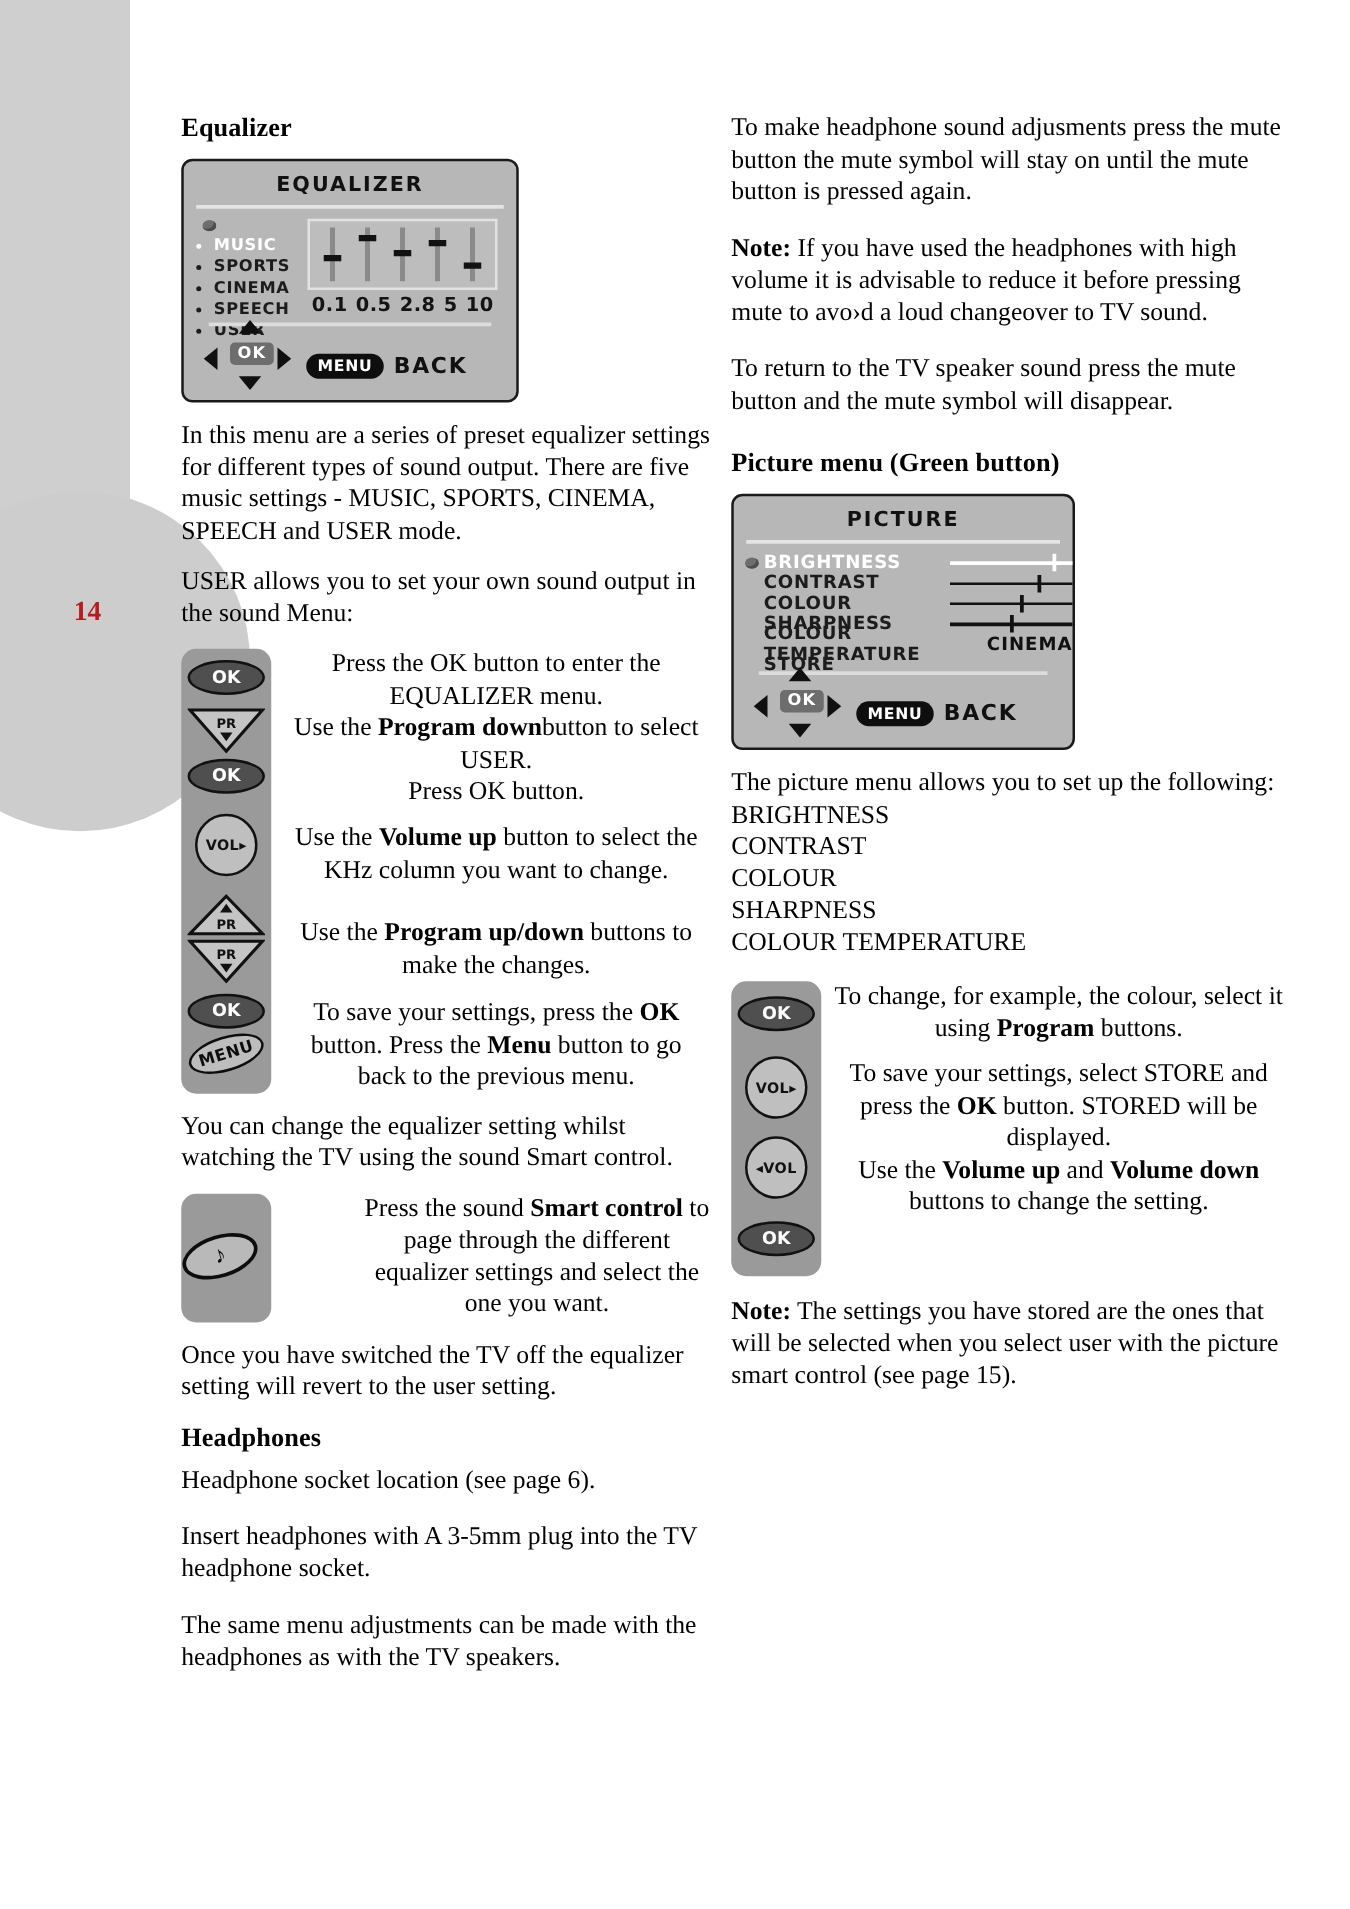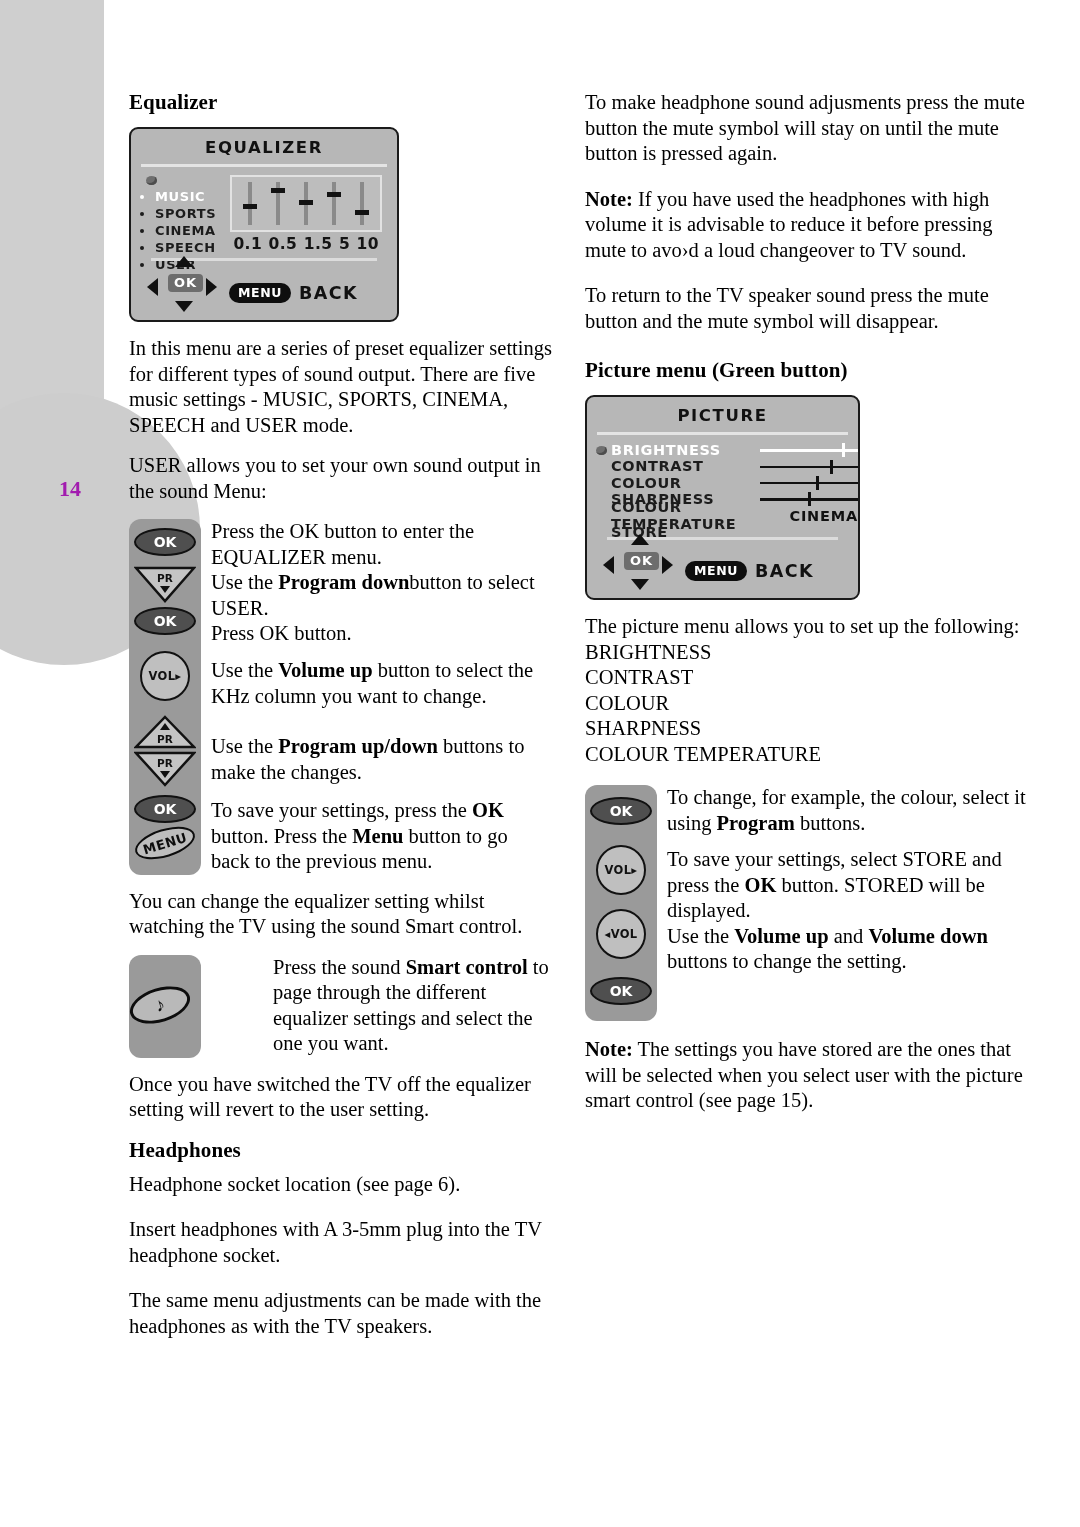--- a/index.html
+++ b/index.html
@@ -31,30 +31,30 @@
     background: #cdcdcd;
   }
   .page-number {
     position: absolute;
     left: 44px; top: 476px;
     width: 52px;
     text-align: center;
     font-family: "Liberation Serif", serif;
     font-weight: bold;
     font-size: 22px;
-    color: #a21caf;
+    color: #b91c1c;
   }
 
   
   .col {
     position: absolute;
     top: 90px;
     width: 420px;
   }
-  .col-left  { left: 129px; width: 425px; }
+  .col-left  { left: 145px; width: 425px; }
   .col-right { left: 585px; width: 450px; }
 
   .h-sub {
     font-family: "Liberation Serif", serif;
     font-weight: bold;
     font-size: 21px;
     margin: 0 0 12px 0;
     letter-spacing: .1px;
   }
   .h-sub.tight { margin-bottom: 9px; }
@@ -308,20 +308,21 @@
   .btn-col {
     position: relative;
     width: 72px;
     display: flex;
     flex-direction: column;
     align-items: center;
     z-index: 2;
   }
   .instr-list {
     margin-left: 82px;
+    text-align: center;
   }
   .instr {
     font-family: "Liberation Serif", serif;
     font-size: 20.5px;
     line-height: 25.5px;
   }
 
   
   .key-ok {
     width: 62px; height: 28px;
@@ -425,21 +426,21 @@
               <div class="knob" style="top: 26%;"></div>
           </div>
           <div class="eq-slider">
             <div class="track"></div>
               <div class="knob" style="top: 64%;"></div>
           </div>
         </div>
         <div class="eq-scale">
           <span>0.1</span>
           <span>0.5</span>
-          <span>1.5</span>
+          <span>2.8</span>
           <span>5</span>
           <span>10</span>
         </div>
       </div>
     </div>
     <div class="osd-rule dark" style="position:absolute;left:10px;right:10px;top:122px;"></div>
     <div class="osd-nav">
       <div class="nav-pad">
         <div class="nav-up"></div>
         <div class="nav-dn"></div>

